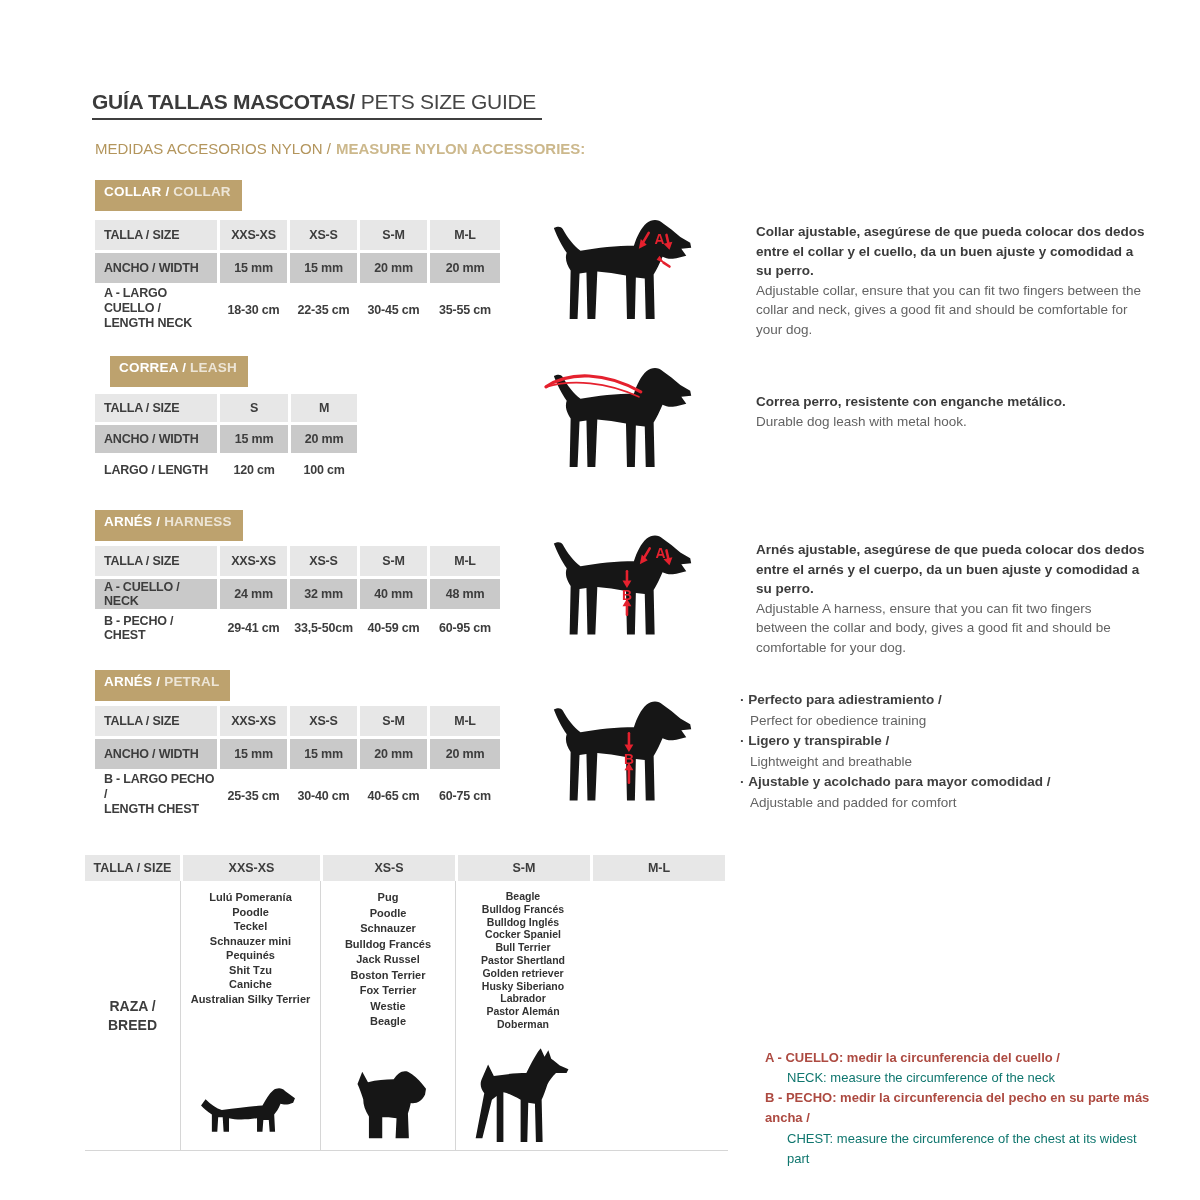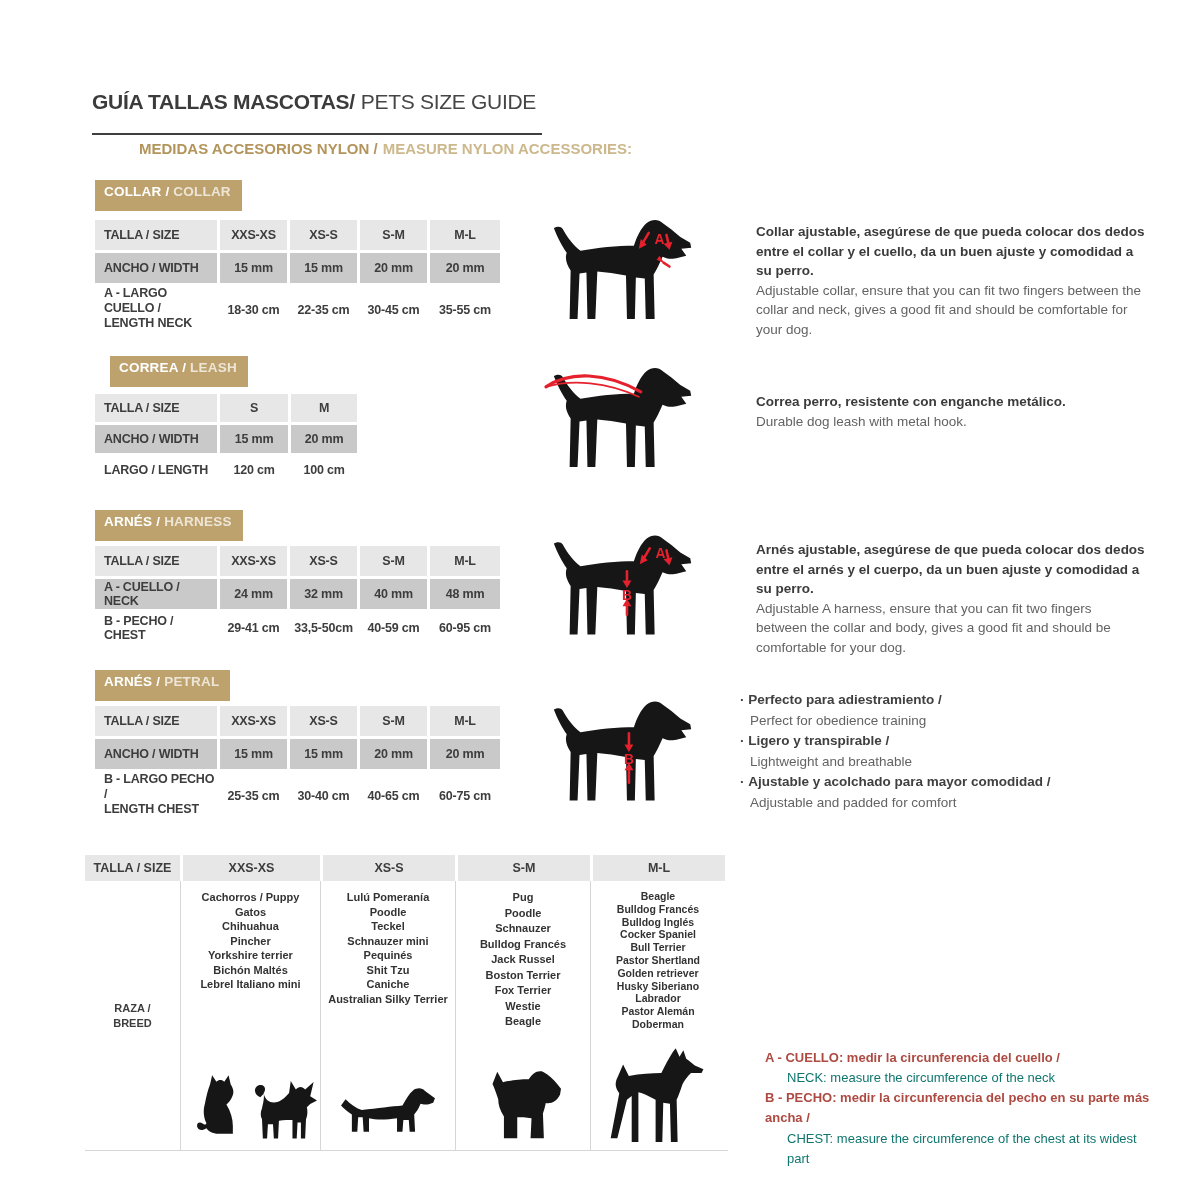--- a/index.html
+++ b/index.html
@@ -2,25 +2,25 @@
 <html><head>
 <meta charset="utf-8">
 <style>
   html,body{margin:0;padding:0;background:#ffffff;}
   #page{position:relative;width:1200px;height:1200px;background:#fff;overflow:hidden;
         font-family:"Liberation Sans",sans-serif;color:#3d3d3d;}
   .abs{position:absolute;}
 
   
   .title{left:92px;top:76px;font-size:21px;letter-spacing:-0.3px;color:#3b3b3b;
-         border-bottom:2px solid #3f3f3f;padding-bottom:19px;padding-right:6px;display:inline-block;}
+         border-bottom:2px solid #3f3f3f;padding-bottom:4px;padding-right:6px;display:inline-block;}
   .title .es{font-weight:bold;}
   .title .en{font-weight:normal;margin-left:6px;color:#454545;}
   .subtitle{left:95px;top:140px;font-size:15px;}
-  .subtitle .es{font-weight:bold;color:#b3955c;margin-left:44px;}
+  .subtitle .es{font-weight:normal;color:#b3955c;}
   .subtitle .en{font-weight:bold;color:#ccb88c;margin-left:5px;}
 
   
   .badge{background:#bda26e;color:#fff;font-weight:bold;font-size:13.5px;
          padding:4px 11px 12px 9px;display:inline-block;letter-spacing:0.2px;}
   .badge .en{color:rgba(255,255,255,0.72);margin-left:4px;}
 
   
   .tbl{display:grid;gap:3px;font-weight:bold;color:#3d3d3d;letter-spacing:-0.2px;}
   .g5{grid-template-columns:122px 67px 67px 67px 70px;}
@@ -46,21 +46,21 @@
       font-weight:bold;font-size:12.5px;}
   .bh + .bh{border-left:3px solid #fff;}
   .breed-body{display:grid;grid-template-columns:95px 140px 135px 135px 135px;height:269px;
               border-bottom:1px solid #d6d6d6;}
   .breed-cell{position:relative;border-left:1px solid #d6d6d6;}
   .breed-cell:first-child{border-left:none;}
   .breed-list{padding-top:9px;font-size:11px;font-weight:bold;line-height:14.5px;text-align:center;color:#333;}
   .breed-list.loose{line-height:15.5px;}
   .breed-list.tight{font-size:10.5px;line-height:12.8px;}
   .raza{display:flex;flex-direction:column;align-items:center;justify-content:center;height:100%;
-        font-weight:bold;font-size:11px;line-height:1.35;text-align:right;}
+        font-weight:bold;font-size:14px;line-height:1.35;text-align:right;}
   .sil{position:absolute;}
 
   
   .notes{width:385px;font-size:13px;line-height:1.55;color:#ad4a41;}
   .note-es{font-weight:bold;}
   .note-en{padding-left:22px;color:#0f766e;}
 
   
   .dogfig{position:absolute;width:168px;height:109px;}
   .rs{stroke:#e5212e;stroke-width:2.6;fill:none;stroke-linecap:round;}
@@ -276,37 +276,20 @@
       <div class="bh">XS-S</div>
       <div class="bh">S-M</div>
       <div class="bh">M-L</div>
     </div>
     <div class="breed-body">
       <div class="breed-cell">
         <div class="raza">
           <span>RAZA /</span>
           <span>BREED</span>
         </div>
-      </div>
-      <div class="breed-cell">
-        <div class="breed-list">
-            <div>Cachorros / Puppy</div>
-            <div>Gatos</div>
-            <div>Chihuahua</div>
-            <div>Pincher</div>
-            <div>Yorkshire terrier</div>
-            <div>Bichón Maltés</div>
-            <div>Lebrel Italiano mini</div>
-          </div>
-        <svg class="sil" style="left:14px;bottom:8px;width:50px;height:72px" viewBox="0 0 70 92">
-            <use href="#sym-cat"></use>
-          </svg>
-        <svg class="sil" style="left:68px;bottom:8px;width:70px;height:66px" viewBox="0 0 82 78">
-            <use href="#sym-chihuahua"></use>
-          </svg>
       </div>
       <div class="breed-cell">
         <div class="breed-list">
             <div>Lulú Pomeranía</div>
             <div>Poodle</div>
             <div>Teckel</div>
             <div>Schnauzer mini</div>
             <div>Pequinés</div>
             <div>Shit Tzu</div>
             <div>Caniche</div>

